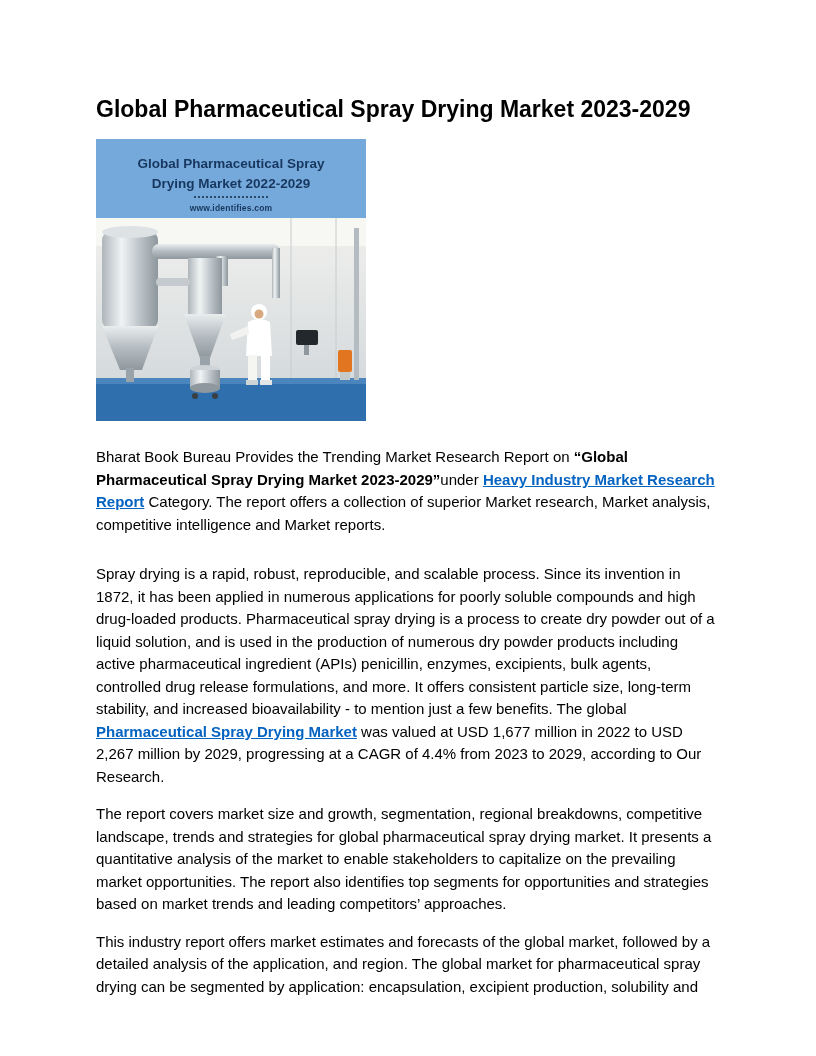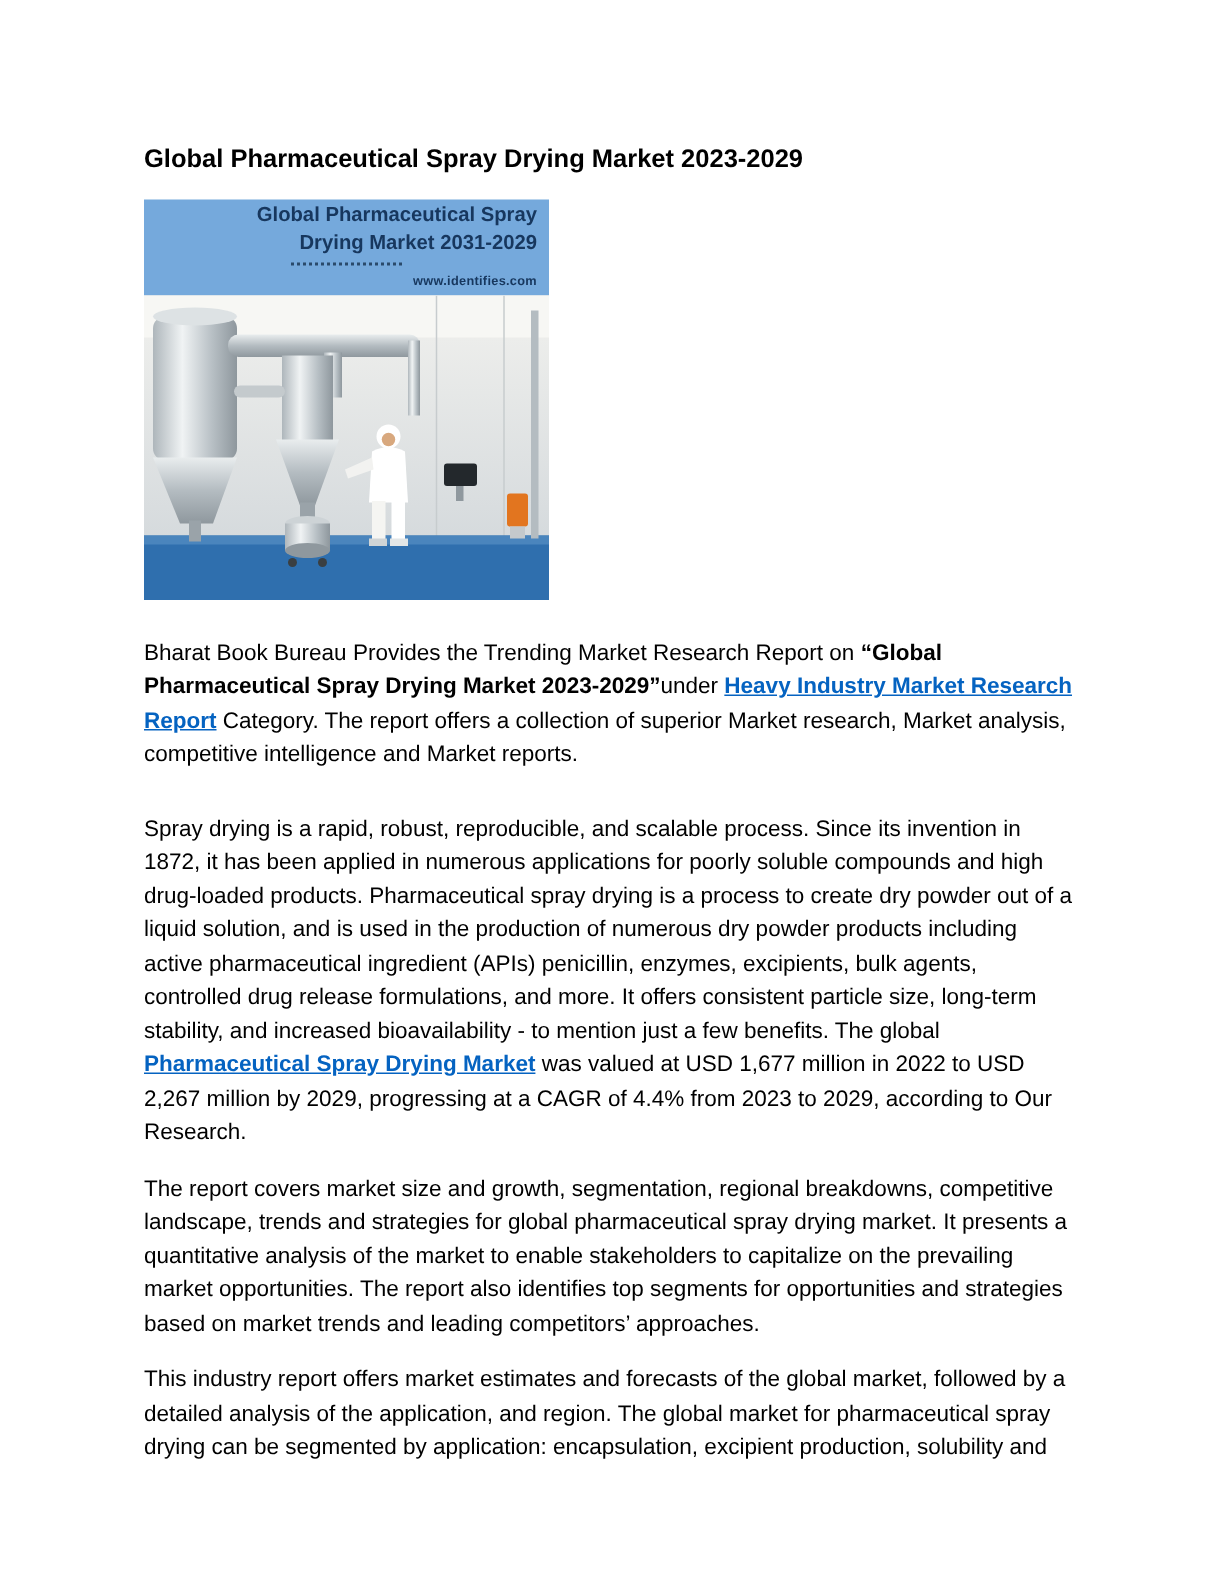--- a/index.html
+++ b/index.html
@@ -9,34 +9,34 @@
     height: 1056px;
     margin: 0 auto;
     background: #ffffff;
     font-family: "Liberation Sans", sans-serif;
     color: #000000;
     padding: 97px 96px 0 96px;
     position: relative;
     overflow: hidden;
   }
   .doc-heading {
-    font-size: 17px;
+    font-size: 23px;
     font-weight: bold;
     margin: 0 0 17px 0;
     line-height: 1.1;
   }
   
   .banner {
     width: 270px;
     margin: 0 0 25px 0;
   }
   .banner-top {
     background: #75a9dc;
-    text-align: right;
-    padding: 0 8px 5px 8px;
+    text-align: center;
+    padding: 15px 8px 5px 8px;
   }
   .banner-title {
     color: #17375e;
     font-weight: bold;
     font-size: 13.5px;
     line-height: 1.45;
   }
   .banner-divider {
     width: 74px;
     border-bottom: 2px dotted #2a4a6b;
@@ -74,21 +74,21 @@
 </head>
 <body>
 
 <div class="page">
 
   <h1 class="doc-heading">Global Pharmaceutical Spray Drying Market 2023-2029</h1>
 
   <div class="banner">
     <div class="banner-top">
       <div class="banner-title">Global Pharmaceutical Spray</div>
-      <div class="banner-title">Drying Market 2031-2029</div>
+      <div class="banner-title">Drying Market 2022-2029</div>
       <div class="banner-divider"></div>
       <div class="banner-site">www.identifies.com</div>
     </div>
     <svg class="banner-photo" viewBox="0 0 270 203" aria-label="spray drying equipment photo">
       <defs>
         <linearGradient id="steelH" x1="0" y1="0" x2="1" y2="0">
           <stop offset="0" stop-color="#aeb6bb"></stop>
           <stop offset="0.35" stop-color="#f0f3f4"></stop>
           <stop offset="0.7" stop-color="#b8c0c5"></stop>
           <stop offset="1" stop-color="#8e979d"></stop>

